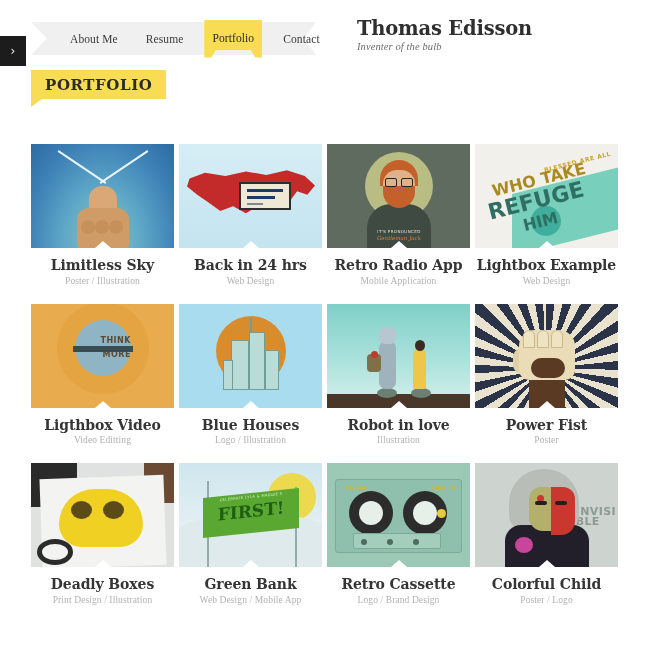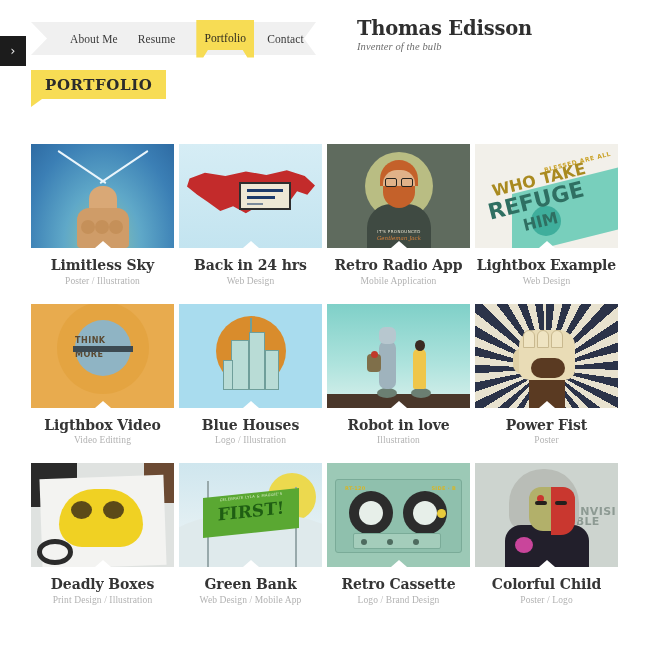--- a/index.html
+++ b/index.html
@@ -66,21 +66,21 @@
     position: relative;
     font-family: "Liberation Serif", serif;
     font-size: 11.5px;
     color: #3a3a3a;
     padding: 0 8px;
     cursor: pointer;
     white-space: nowrap;
     letter-spacing: .1px;
   }
   .nav-item.spacer-left { margin-left: 31px; }
-  .nav-item.spacer-mid  { margin-left: 4px; }
+  .nav-item.spacer-mid  { margin-left: 12px; }
 
   
   .nav-item.active {
     color: #2d2a1e;
     padding: 0;
     margin-left: 12px;
   }
   .nav-item.active .tab-banner {
     position: absolute;
     left: 50%;
@@ -255,21 +255,21 @@
   .art-refuge .t1 { top:14px; right:6px; font-size:6px; color:#caa227; letter-spacing:.6px; }
   .art-refuge .t2 { top:26px; left:16px; font-size:16px; color:#a98a20; }
   .art-refuge .t3 { top:44px; left:12px; font-size:22px; color:#2f6f62; }
   .art-refuge .t4 { top:68px; left:48px; font-size:16px; color:#2f6f62; }
 
   
   .art-video { background:#e8ab4e; }
   .art-video .ring { position:absolute; left:26px; top:-2px; width:92px; height:92px; border-radius:50%; background:#e4a441; }
   .art-video .disc { position:absolute; left:44px; top:16px; width:56px; height:56px; border-radius:50%; background:#8fb4c4; }
   .art-video .bar  { position:absolute; left:42px; top:42px; width:60px; height:6px; background:#3c4a52; }
-  .art-video .vt   { position:absolute; left:44px; width:56px; text-align:left; font-family:"DejaVu Sans",sans-serif; font-weight:bold; font-size:8px; color:#5b4a33; letter-spacing:.5px; }
+  .art-video .vt   { position:absolute; left:44px; width:56px; text-align:right; font-family:"DejaVu Sans",sans-serif; font-weight:bold; font-size:8px; color:#5b4a33; letter-spacing:.5px; }
 
   
   .art-houses { background:#a9dcee; }
   .art-houses .sun { position:absolute; left:37px; top:12px; width:70px; height:70px; border-radius:50%; background:#d98c2c; }
   .art-houses .bldg { position:absolute; bottom:18px; background:#b9dcd6; border:1px solid #6f9e9a; }
   .art-houses .ant { position:absolute; left:71px; top:14px; width:2px; height:16px; background:#6f9e9a; }
 
   
   .art-robot { background: linear-gradient(#7fd0c8 0%, #aee3dd 58%, #d9f0ec 100%); }
   .art-robot .ground { position:absolute; left:0; bottom:0; width:143px; height:14px; background:#4a372a; }

